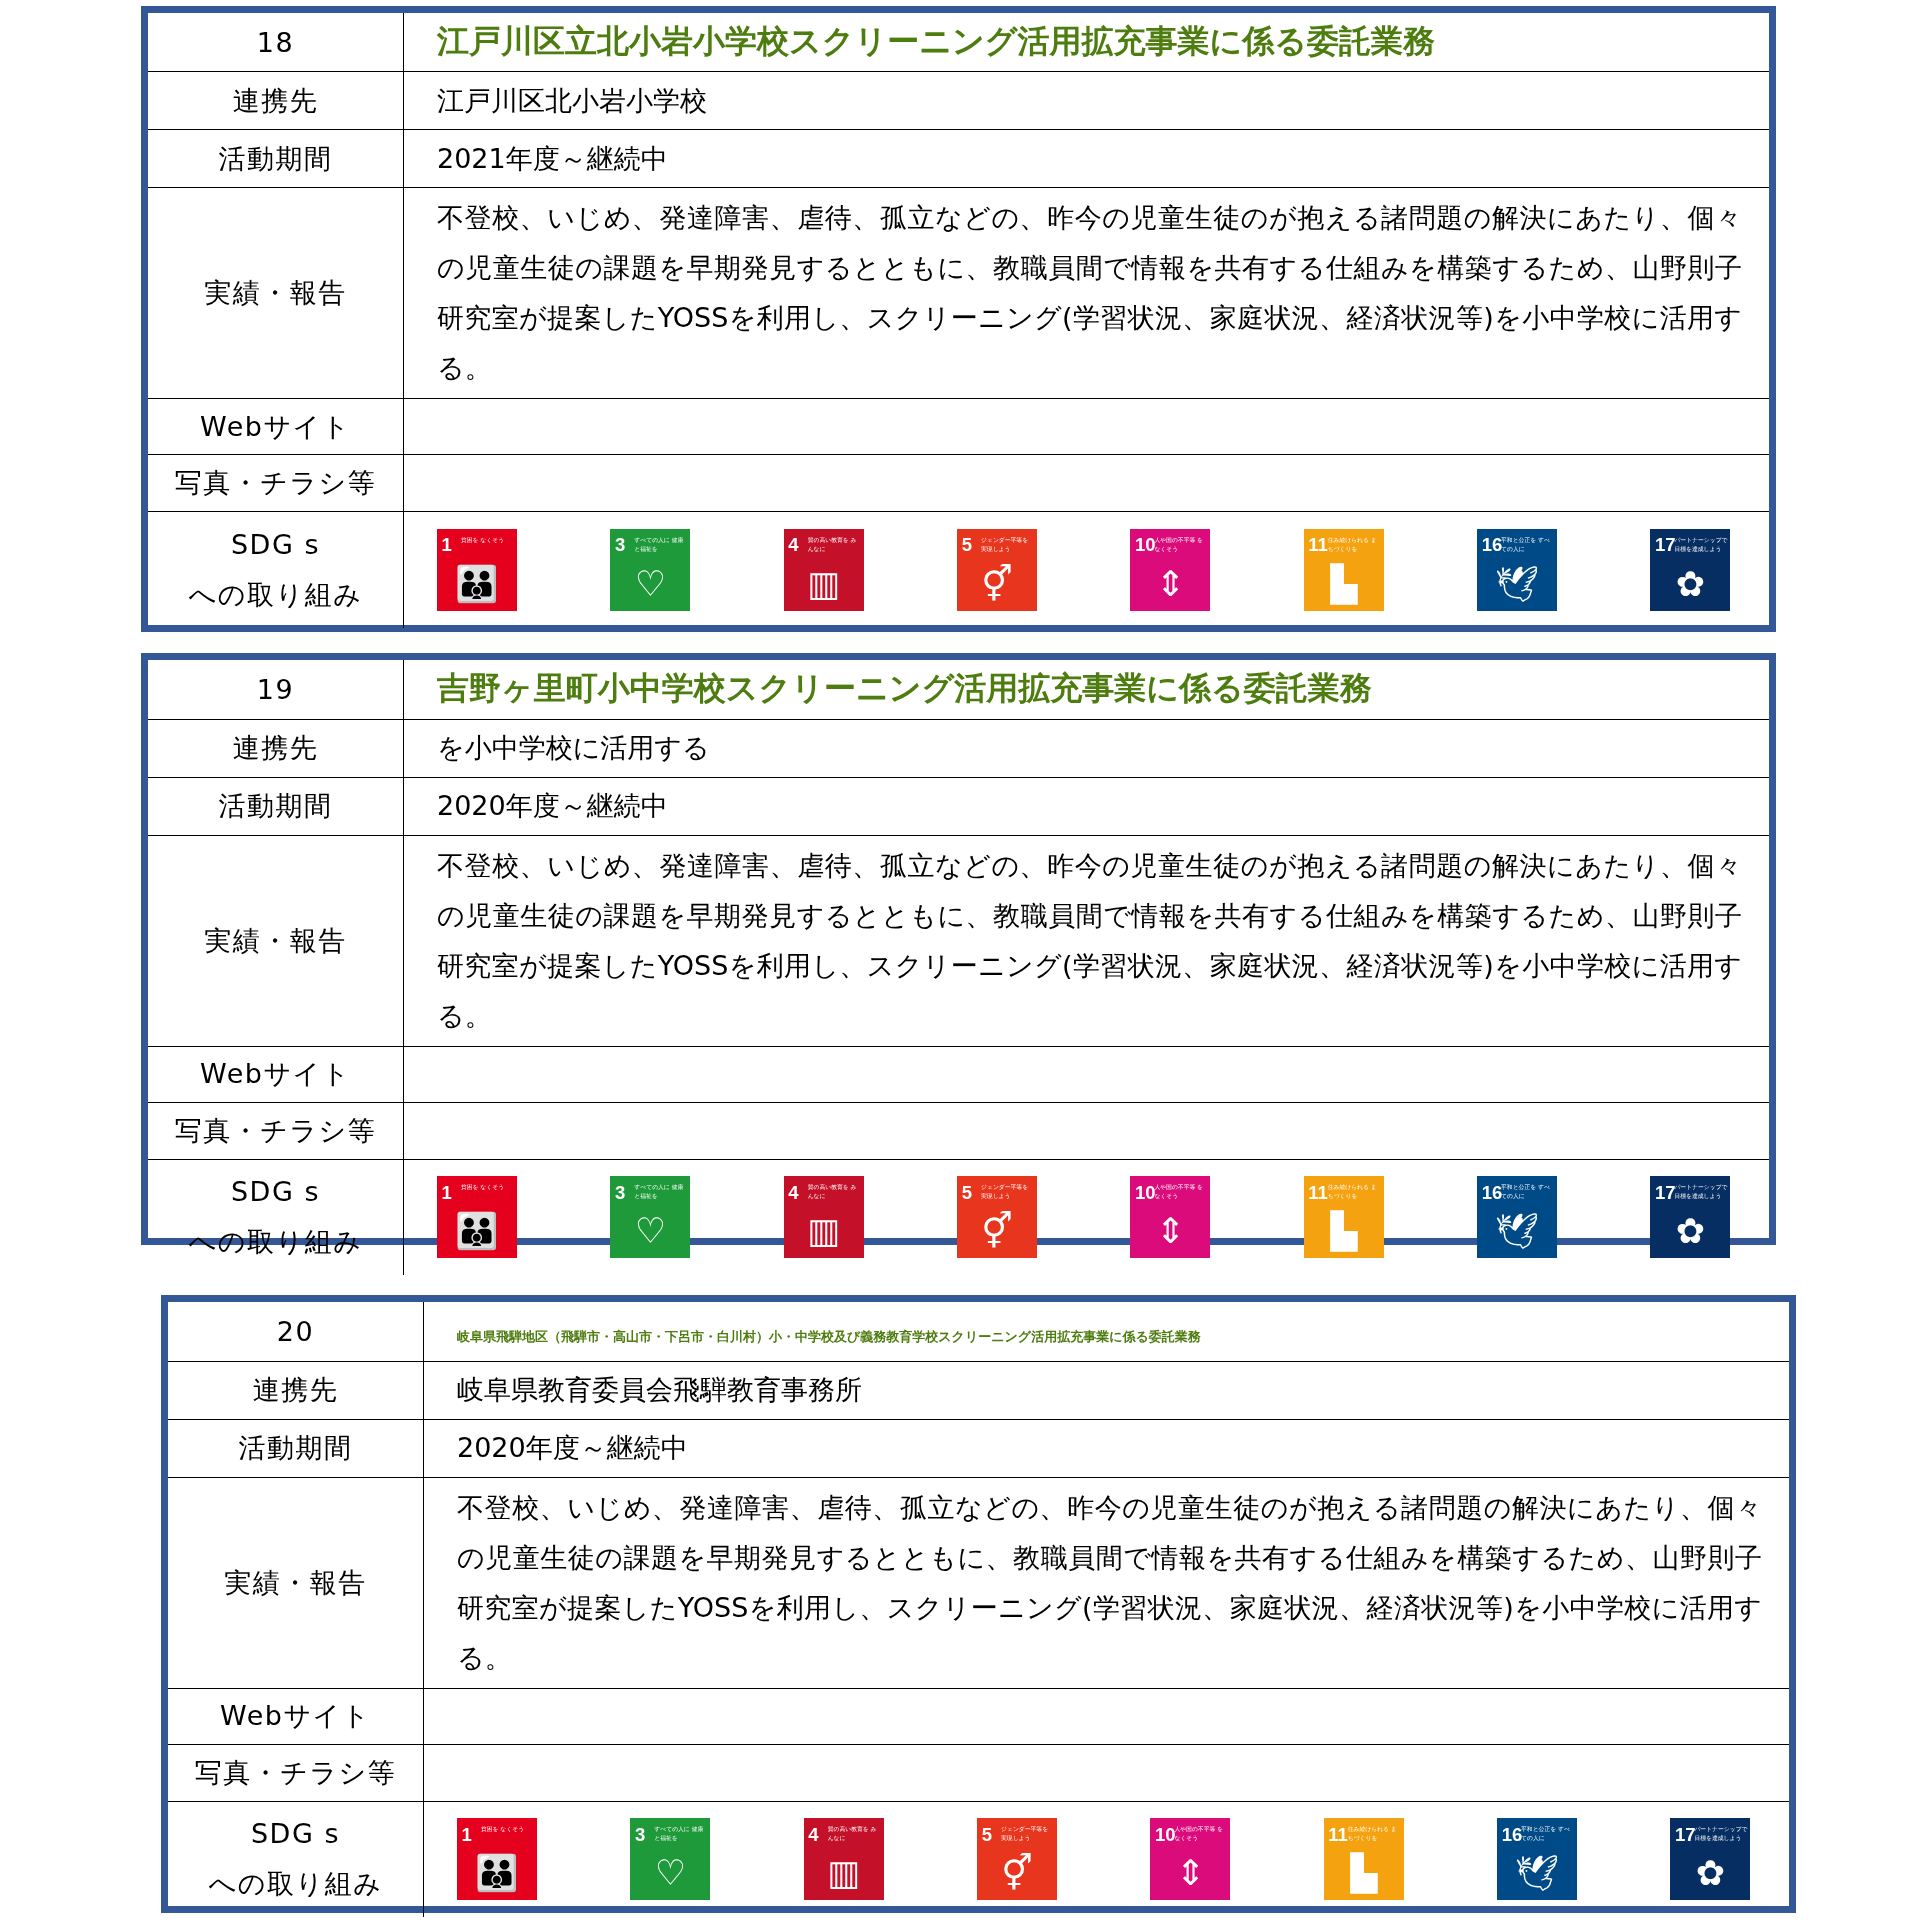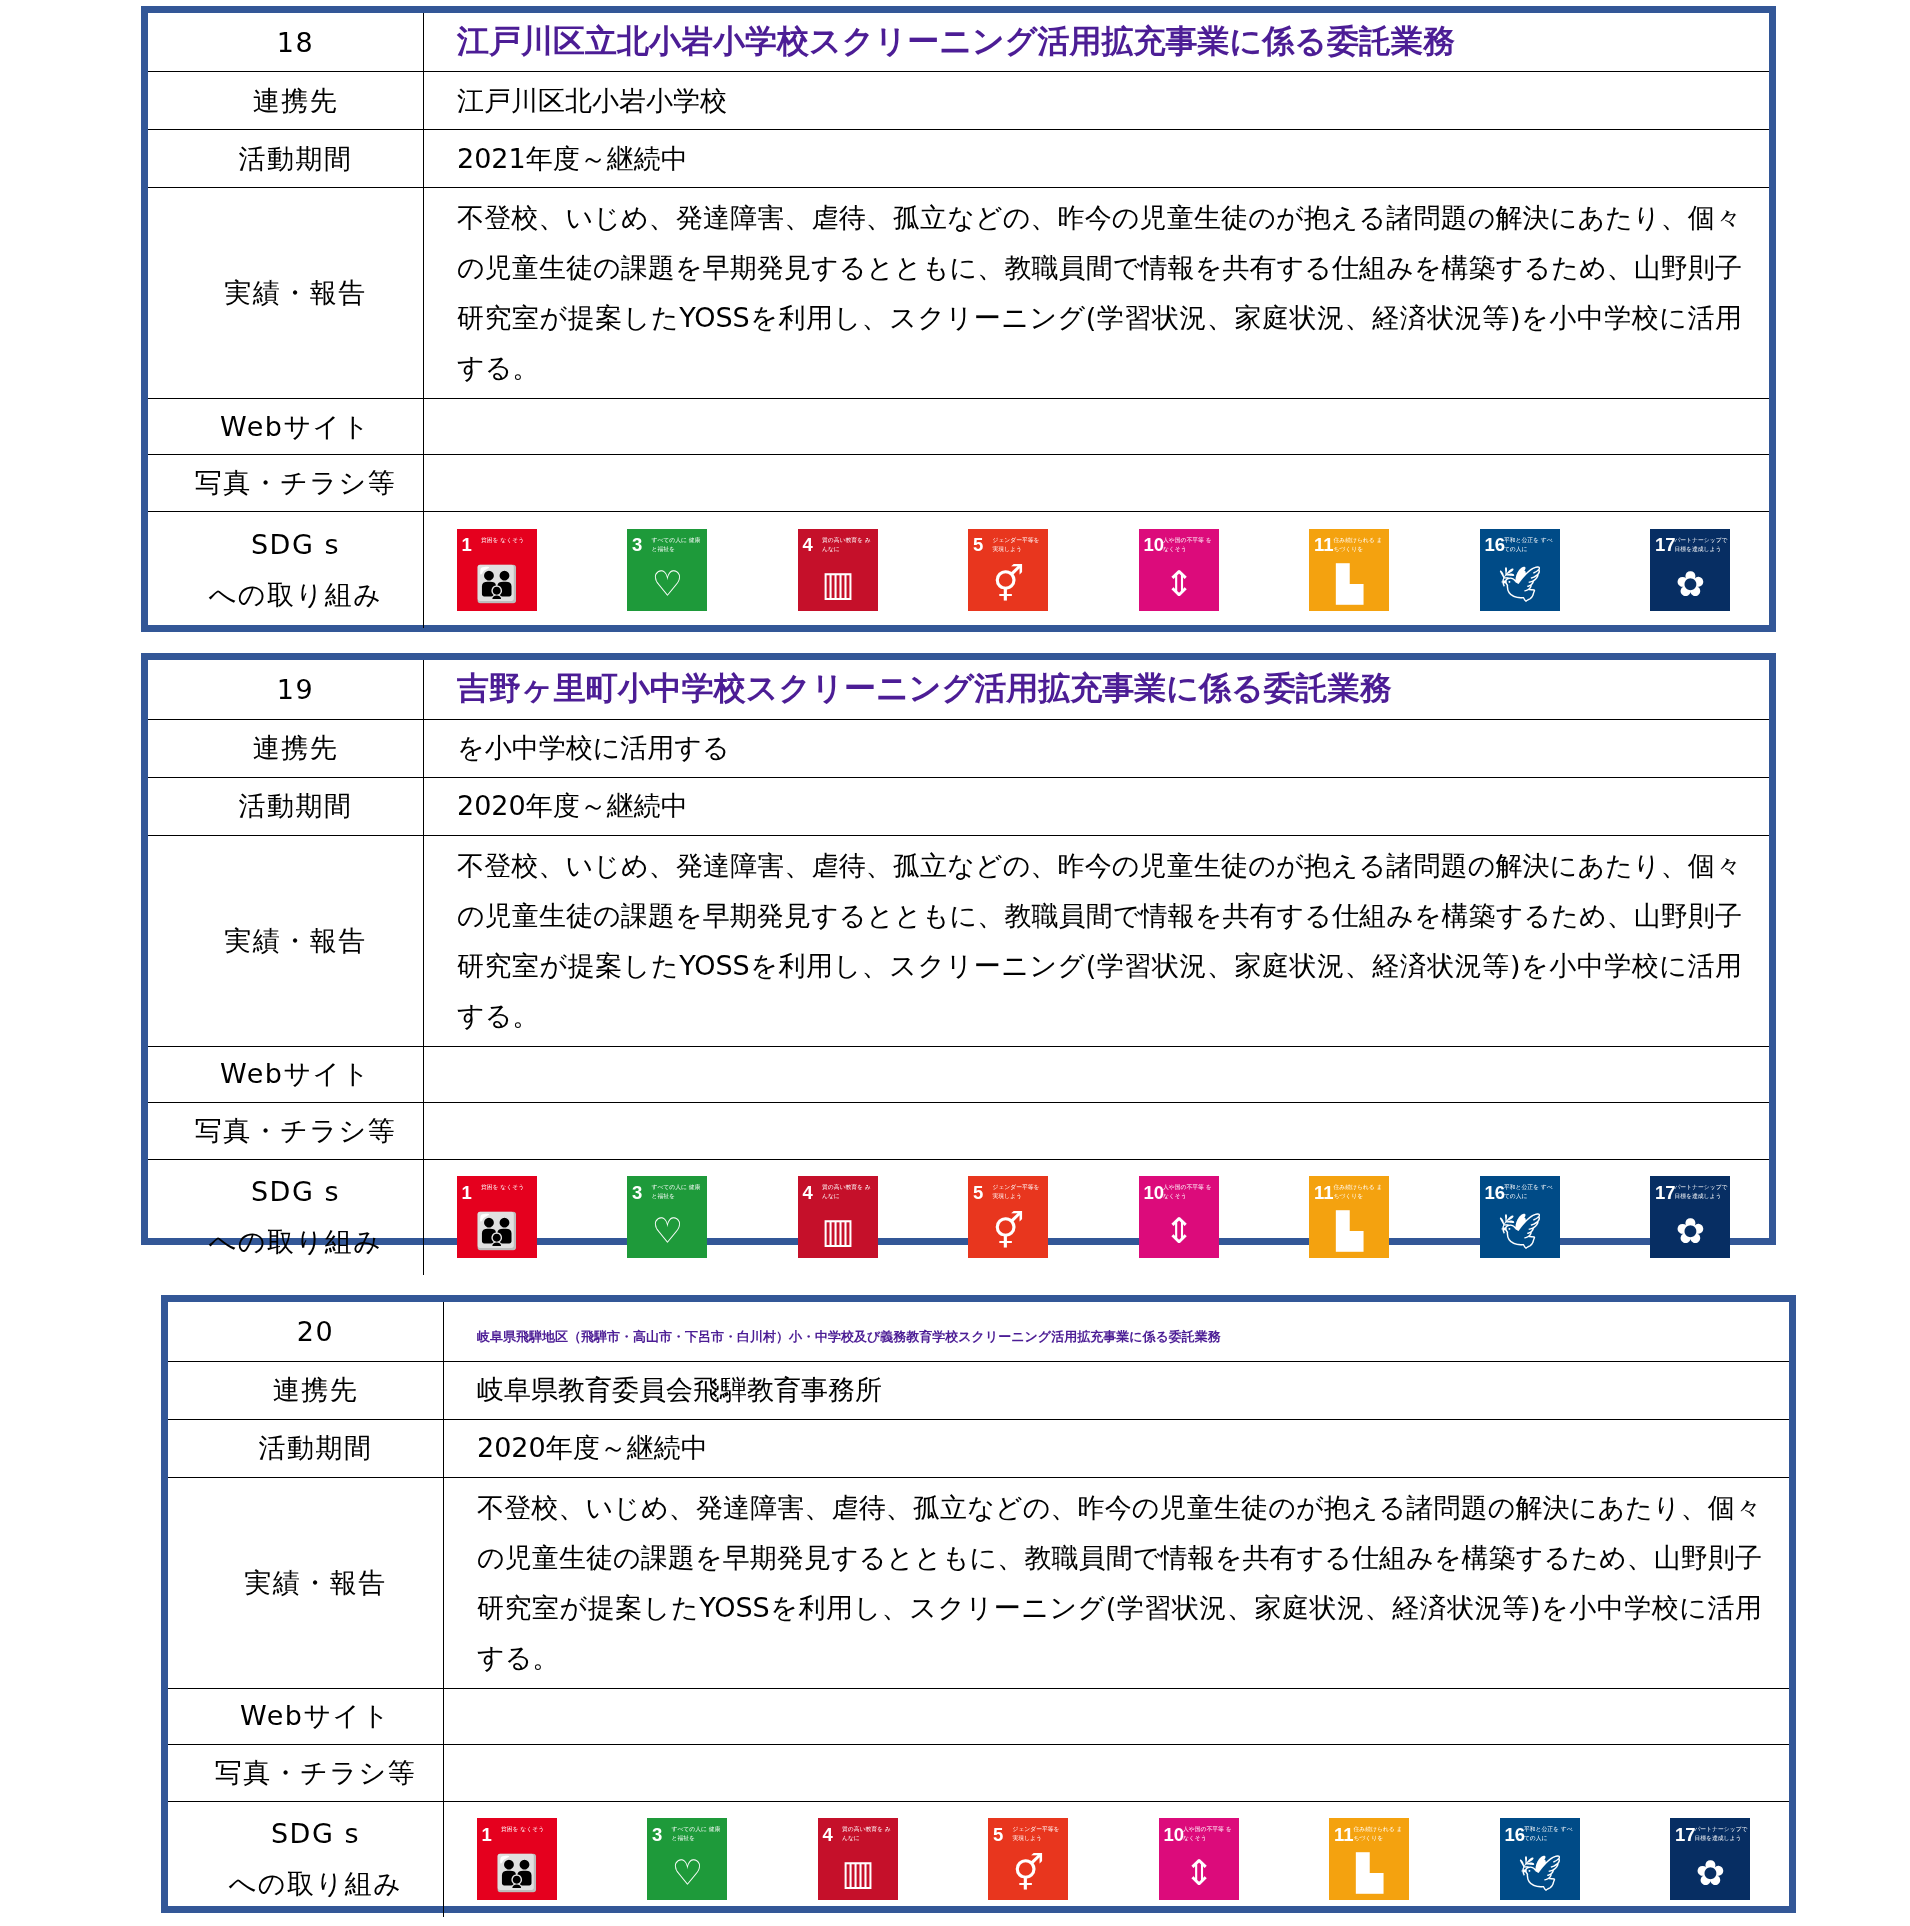--- a/index.html
+++ b/index.html
@@ -6,23 +6,23 @@
   body { width: 1911px; height: 2588px; position: relative; font-family: "DejaVu Sans", "Liberation Sans", sans-serif; color: #000; }
   .entry {
     position: absolute; left: 141px; width: 1635px;
     border: 7px solid #335797; box-sizing: border-box;
     background: #fff;
   }
   .entry table { width: 100%; height: 100%; border-collapse: collapse; table-layout: fixed; }
   .entry td { border: 1.5px solid #000; padding: 0; vertical-align: middle; }
   .entry tr:first-child td { border-top: none; }
   .entry tr:last-child td { border-bottom: none; }
-  .entry td:first-child { border-left: none; width: 255px; border-right: 1.2px solid #000; text-align: center; font-size: 27px; letter-spacing: 1.5px; padding-left: 20px; }
+  .entry td:first-child { border-left: none; width: 255px; border-right: 1.2px solid #000; text-align: center; font-size: 27px; letter-spacing: 1.5px; }
   .entry td:last-child { border-right: none; padding-left: 33px; padding-right: 27px; font-size: 27px; }
-  .title { color: #4c1d95; font-weight: bold; font-size: 32px; }
+  .title { color: #4d7c0f; font-weight: bold; font-size: 32px; }
   .title.small { font-size: 13px; }
   .report { line-height: 50px; font-size: 27px; text-align: justify; }
   .sdg-row { display: flex; justify-content: space-between; align-items: center; padding-right: 11.6px; }
   .sdg { width: 80px; height: 82px; position: relative; color: #fff; box-sizing: border-box; }
   .sdg .num { position: absolute; left: 4.6px; top: 5.4px; font-weight: bold; font-size: 18.5px; font-family: "Liberation Sans", sans-serif; }
   .sdg .cap { position: absolute; left: 24px; top: 7px; font-size: 5.8px; line-height: 8.5px; width: 54px; }
   .sdg .glyph { position: absolute; left: 0; right: 0; top: 34px; text-align: center; font-size: 35px; line-height: 42px; }
   .sdg-label { line-height: 50px; }
 </style>
 </head>

